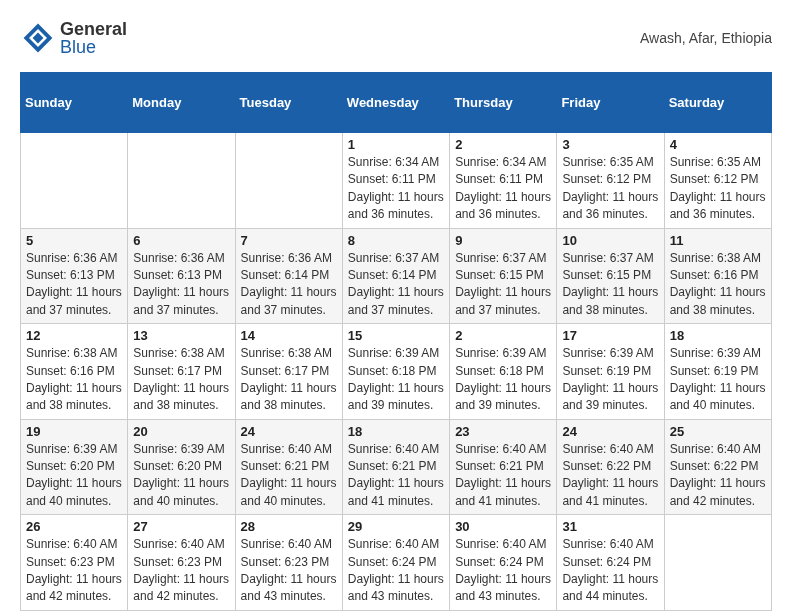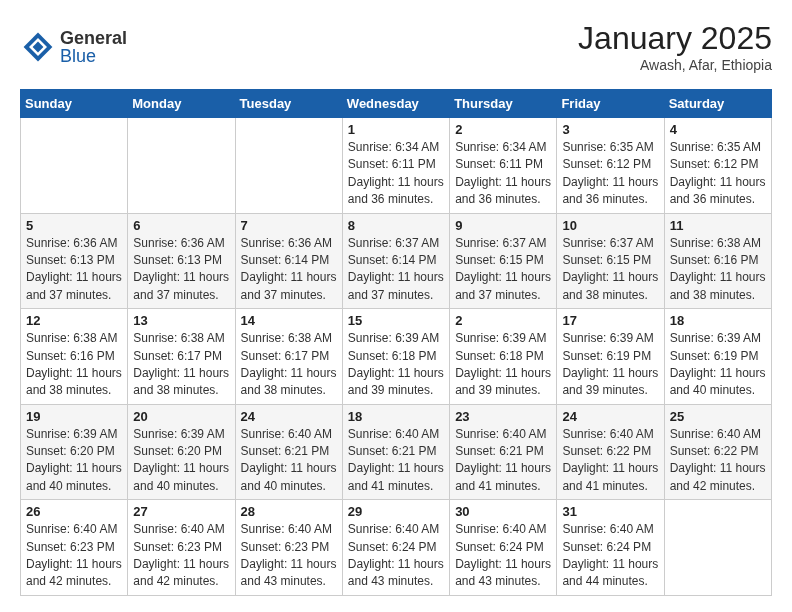--- a/index.html
+++ b/index.html
@@ -55,21 +55,21 @@
     .calendar {
       width: 100%;
       border-collapse: collapse;
       border: 1px solid #ccc;
     }
     .calendar th {
       background: #1a5fa8;
       color: #fff;
       font-size: 13px;
       font-weight: bold;
-      padding: 6px 4px;
+      padding: 22px 4px;
       text-align: left;
       border: 1px solid #1a5fa8;
     }
     .calendar td {
       vertical-align: top;
       border: 1px solid #ccc;
       padding: 4px 5px;
       width: calc(100% / 7);
       height: 88px;
       background: #fff;
@@ -102,21 +102,20 @@
       <polygon points="20,4 36,20 20,36 4,20" fill="#1a5fa8"></polygon>
       <polygon points="20,10 30,20 20,30 10,20" fill="#fff"></polygon>
       <polygon points="20,14 26,20 20,26 14,20" fill="#1a5fa8"></polygon>
     </svg>
     <div class="logo-text">
       <span class="logo-general">General</span>
       <span class="logo-blue">Blue</span>
     </div>
   </div>
   <div class="title-block">
-    <div class="month-title">January 2025</div>
     <div class="location">Awash, Afar, Ethiopia</div>
   </div>
 </div>
 
 <table class="calendar">
   <thead>
     <tr>
     <th>Sunday</th>
         <th>Monday</th>
         <th>Tuesday</th>

